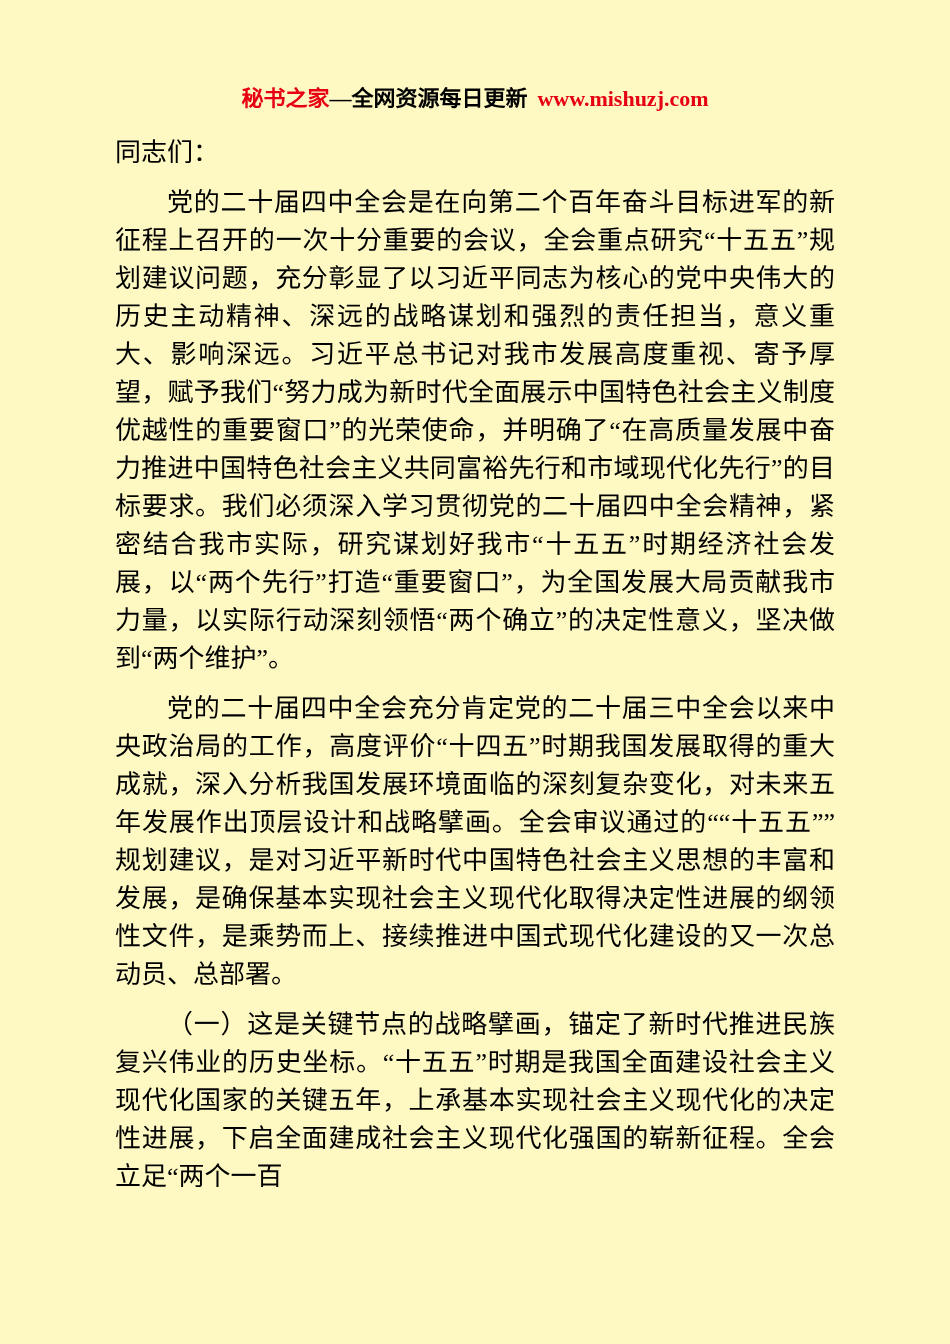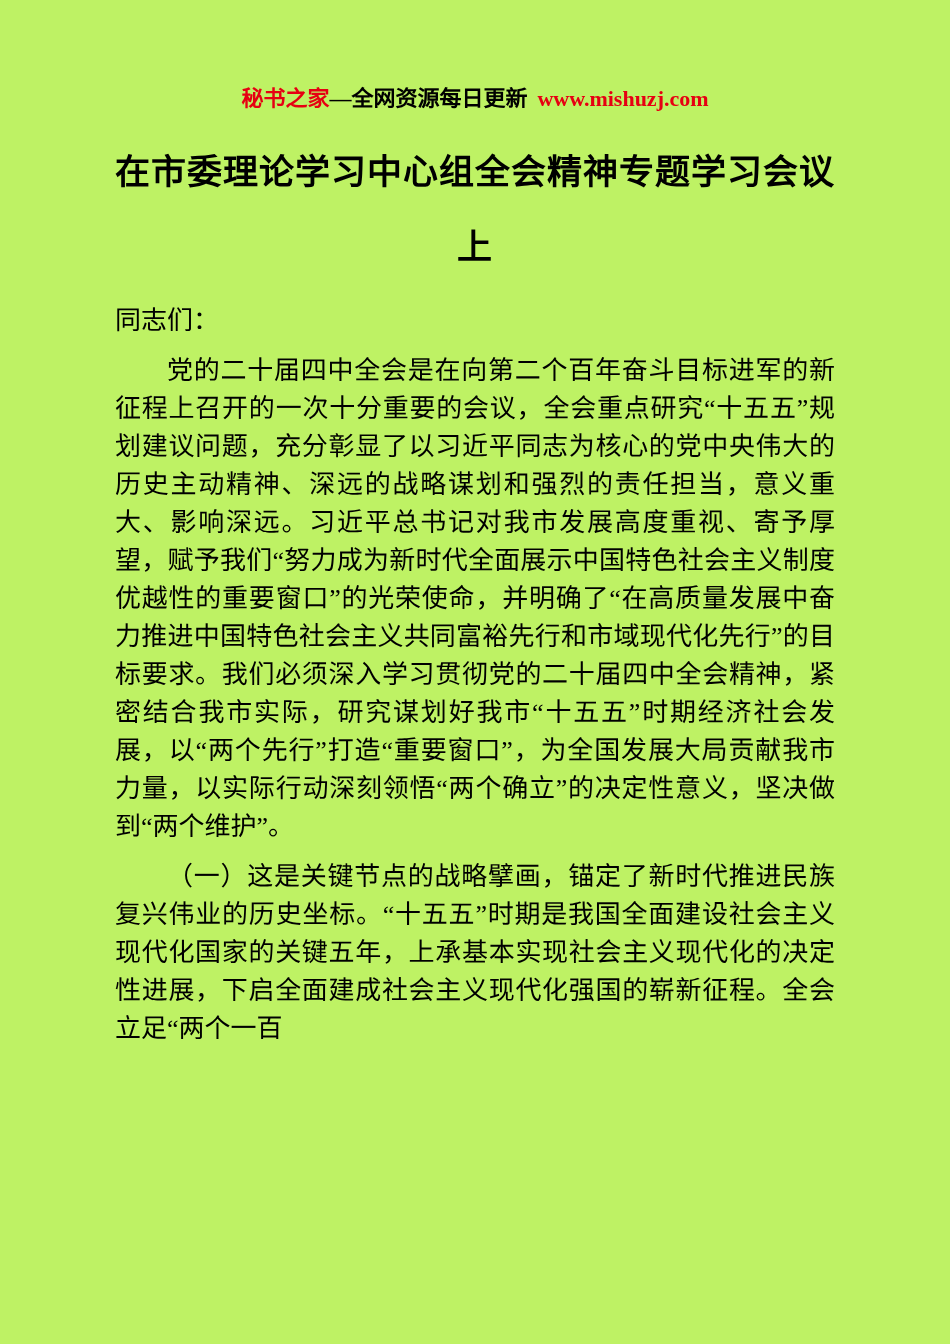--- a/index.html
+++ b/index.html
@@ -6,21 +6,21 @@
   html, body {
     margin: 0;
     padding: 0;
     background: #ffffff;
   }
   .page {
     position: relative;
     width: 950px;
     height: 1344px;
     margin: 0 auto;
-    background: #bef264;
+    background: #fef9c3;
     padding: 84px 103px 0 103px;
     overflow: hidden;
     color: #000000;
     font-family: "Liberation Serif", "DejaVu Serif", serif;
   }
   .site-header {
     text-align: center;
     font-size: 22px;
     line-height: 30px;
     font-weight: bold;
@@ -60,22 +60,22 @@
 </head>
 <body>
 
 <div class="page">
 
   <div class="site-header">
     <span class="brand" style="color: rgb(230, 0, 18);">秘书之家</span><span class="tagline" style="color: rgb(0, 0, 0);">—全网资源每日更新</span><span class="url" style="color: rgb(230, 0, 18);">www.mishuzj.com</span>
   </div>
 
   <h1 class="doc-title">
-    <span class="title-line">在市委理论学习中心组全会精神专题学习会议上</span>
   </h1>
 
   <div class="doc-body">
     <p class="salutation">同志们：</p>
     <p>党的二十届四中全会是在向第二个百年奋斗目标进军的新征程上召开的一次十分重要的会议，全会重点研究“十五五”规划建议问题，充分彰显了以习近平同志为核心的党中央伟大的历史主动精神、深远的战略谋划和强烈的责任担当，意义重大、影响深远。习近平总书记对我市发展高度重视、寄予厚望，赋予我们“努力成为新时代全面展示中国特色社会主义制度优越性的重要窗口”的光荣使命，并明确了“在高质量发展中奋力推进中国特色社会主义共同富裕先行和市域现代化先行”的目标要求。我们必须深入学习贯彻党的二十届四中全会精神，紧密结合我市实际，研究谋划好我市“十五五”时期经济社会发展，以“两个先行”打造“重要窗口”，为全国发展大局贡献我市力量，以实际行动深刻领悟“两个确立”的决定性意义，坚决做到“两个维护”。</p>
+    <p>党的二十届四中全会充分肯定党的二十届三中全会以来中央政治局的工作，高度评价“十四五”时期我国发展取得的重大成就，深入分析我国发展环境面临的深刻复杂变化，对未来五年发展作出顶层设计和战略擘画。全会审议通过的““十五五””规划建议，是对习近平新时代中国特色社会主义思想的丰富和发展，是确保基本实现社会主义现代化取得决定性进展的纲领性文件，是乘势而上、接续推进中国式现代化建设的又一次总动员、总部署。</p>
     <p class="numbered-para">（一）这是关键节点的战略擘画，锚定了新时代推进民族复兴伟业的历史坐标。“十五五”时期是我国全面建设社会主义现代化国家的关键五年，上承基本实现社会主义现代化的决定性进展，下启全面建成社会主义现代化强国的崭新征程。全会立足“两个一百</p>
   </div>
 
 </div>
 
 </body></html>

